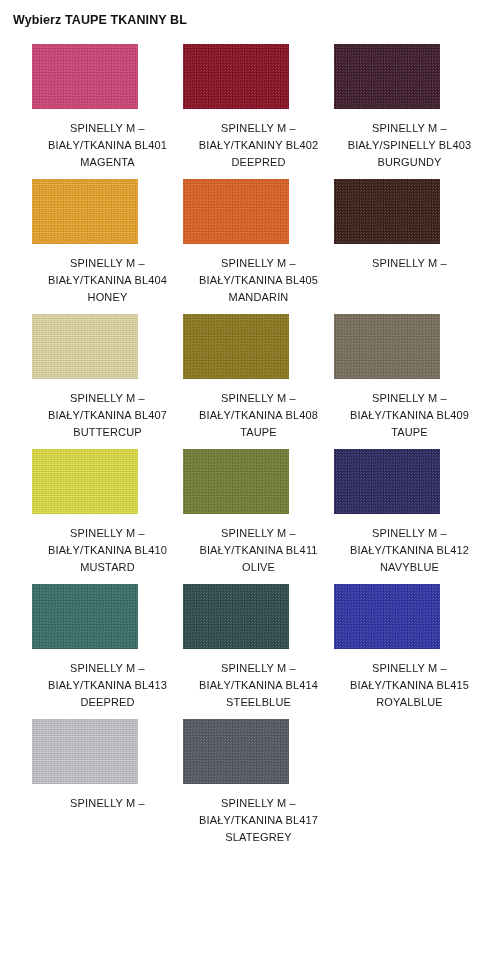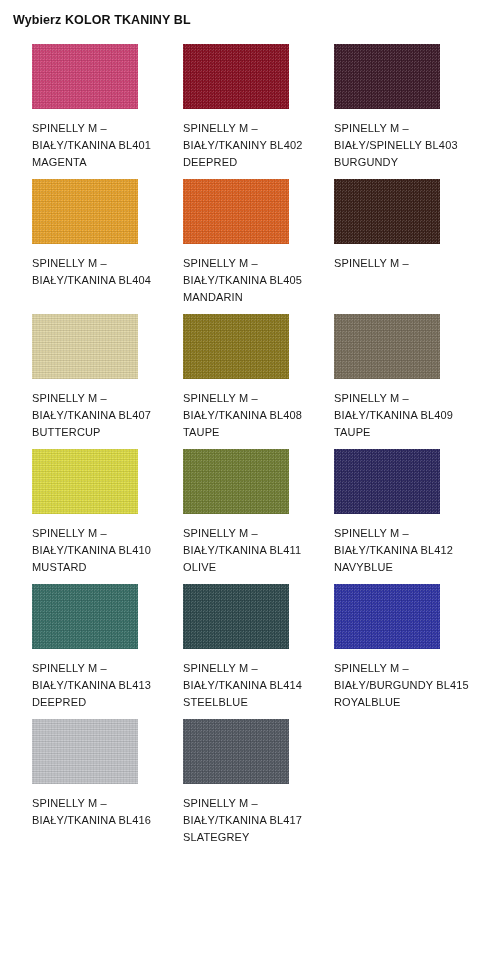--- a/index.html
+++ b/index.html
@@ -72,37 +72,37 @@
     position: absolute;
     inset: 0;
     background-image:
       repeating-linear-gradient(0deg, rgba(0,0,0,0.07) 0px, rgba(0,0,0,0.07) 1px, transparent 1px, transparent 2px),
       repeating-linear-gradient(90deg, rgba(255,255,255,0.05) 0px, rgba(255,255,255,0.05) 1px, transparent 1px, transparent 2px);
     pointer-events: none;
   }
   .swatch-label {
     margin-top: 11px;
     width: 151px;
-    text-align: left;
+    text-align: center;
     font-size: 11px;
     line-height: 17px;
     color: #1a1a1a;
     letter-spacing: 0.15px;
   }
   .swatch-label .line {
     display: block;
     white-space: nowrap;
   }
 </style>
 </head>
 <body>
 
 <div class="page">
 
-  <h1 class="page-title">Wybierz KOLOR TKANINY BL</h1>
+  <h1 class="page-title">Wybierz TAUPE TKANINY BL</h1>
 
   <div class="swatch-grid">
       <div class="swatch-cell">
         <div class="swatch-tile" style="background-color: rgb(210, 67, 119);"></div>
         <div class="swatch-label">
           <span class="line">SPINELLY M –</span>
           <span class="line">BIAŁY/TKANINA BL401</span>
           <span class="line">MAGENTA</span>
         </div>
       </div>
@@ -120,20 +120,21 @@
           <span class="line">SPINELLY M –</span>
           <span class="line">BIAŁY/SPINELLY BL403</span>
           <span class="line">BURGUNDY</span>
         </div>
       </div>
       <div class="swatch-cell">
         <div class="swatch-tile" style="background-color: rgb(237, 165, 42);"></div>
         <div class="swatch-label">
           <span class="line">SPINELLY M –</span>
           <span class="line">BIAŁY/TKANINA BL404</span>
+          <span class="line">HONEY</span>
         </div>
       </div>
       <div class="swatch-cell">
         <div class="swatch-tile" style="background-color: rgb(226, 97, 31);"></div>
         <div class="swatch-label">
           <span class="line">SPINELLY M –</span>
           <span class="line">BIAŁY/TKANINA BL405</span>
           <span class="line">MANDARIN</span>
         </div>
       </div>
@@ -204,29 +205,28 @@
         <div class="swatch-label">
           <span class="line">SPINELLY M –</span>
           <span class="line">BIAŁY/TKANINA BL414</span>
           <span class="line">STEELBLUE</span>
         </div>
       </div>
       <div class="swatch-cell">
         <div class="swatch-tile" style="background-color: rgb(47, 51, 168);"></div>
         <div class="swatch-label">
           <span class="line">SPINELLY M –</span>
-          <span class="line">BIAŁY/BURGUNDY BL415</span>
+          <span class="line">BIAŁY/TKANINA BL415</span>
           <span class="line">ROYALBLUE</span>
         </div>
       </div>
       <div class="swatch-cell">
         <div class="swatch-tile" style="background-color: rgb(198, 200, 204);"></div>
         <div class="swatch-label">
           <span class="line">SPINELLY M –</span>
-          <span class="line">BIAŁY/TKANINA BL416</span>
         </div>
       </div>
       <div class="swatch-cell">
         <div class="swatch-tile" style="background-color: rgb(84, 90, 99);"></div>
         <div class="swatch-label">
           <span class="line">SPINELLY M –</span>
           <span class="line">BIAŁY/TKANINA BL417</span>
           <span class="line">SLATEGREY</span>
         </div>
       </div>

